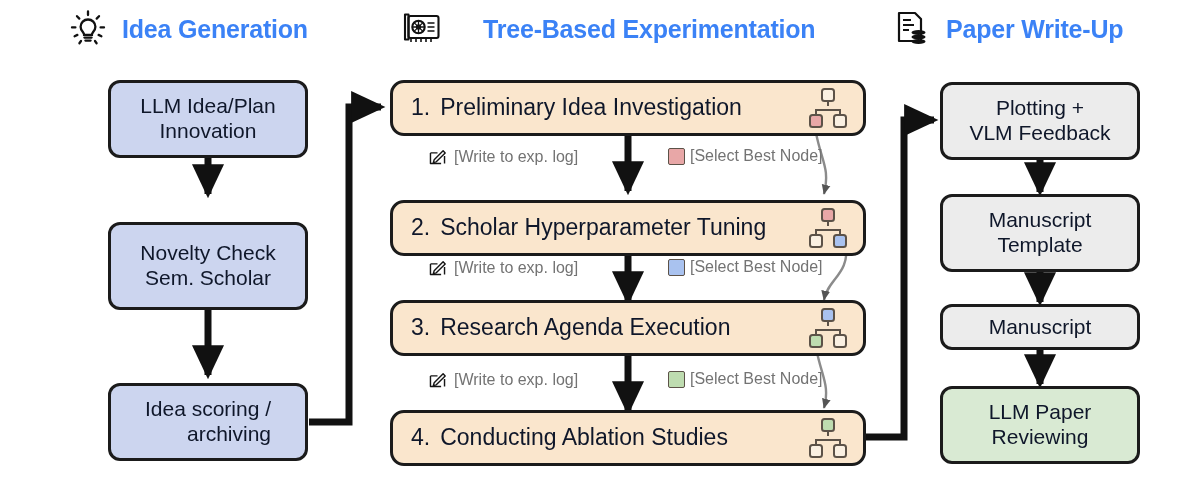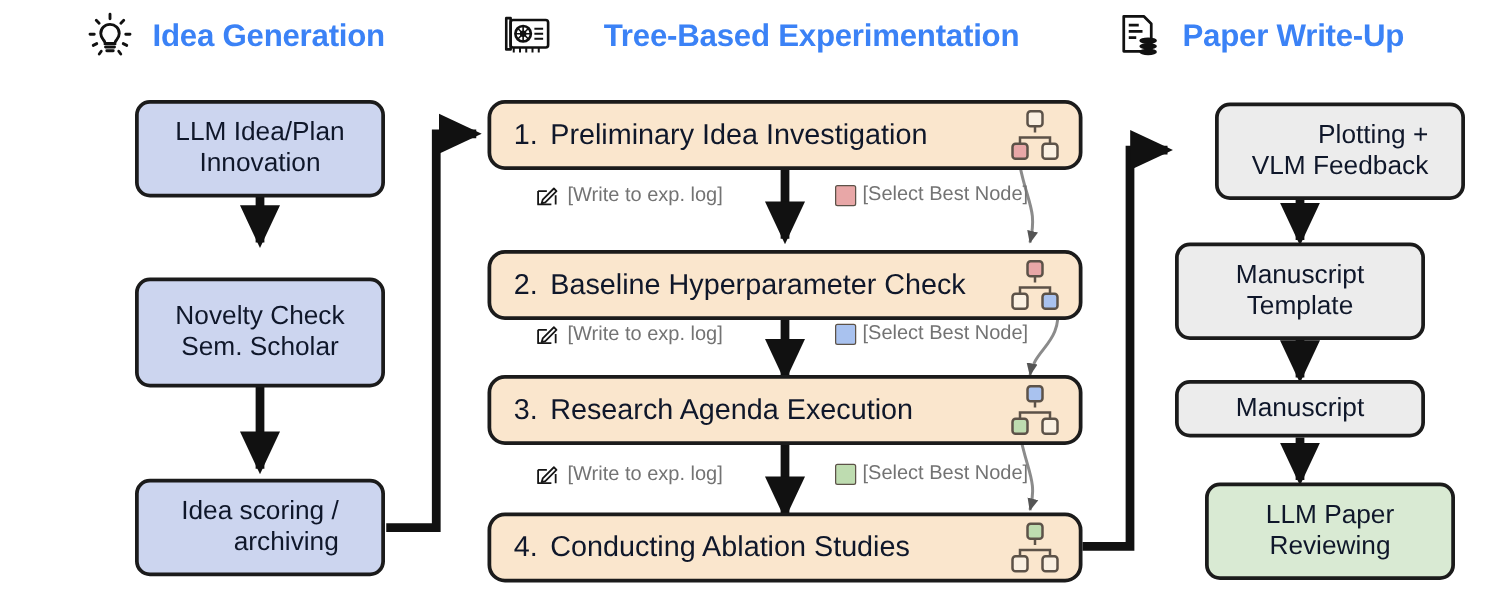--- a/index.html
+++ b/index.html
@@ -200,21 +200,21 @@
         <path d="M23 16v5M11 30v-5h24v5"></path>
         <rect x="17" y="4" width="12" height="12" rx="2.5" fill="#faf0e2"></rect>
         <rect x="5" y="30" width="12" height="12" rx="2.5" fill="#e8a7a7"></rect>
         <rect x="29" y="30" width="12" height="12" rx="2.5" fill="#faf0e2"></rect>
       </g>
     </svg>
   </div>
 
   <div class="node cream" style="left:390px; top:200px; width:476px; height:56px;">
     <span class="step-num">2.</span>
-    <span class="node-label">Baseline Hyperparameter Check</span>
+    <span class="node-label">Scholar Hyperparameter Tuning</span>
     <svg class="tree-glyph" viewBox="0 0 46 46">
       <g stroke="#5c5248" stroke-width="2" fill="none">
         <path d="M23 16v5M11 30v-5h24v5"></path>
         <rect x="17" y="4" width="12" height="12" rx="2.5" fill="#e8a7a7"></rect>
         <rect x="5" y="30" width="12" height="12" rx="2.5" fill="#faf0e2"></rect>
         <rect x="29" y="30" width="12" height="12" rx="2.5" fill="#a9c2ef"></rect>
       </g>
     </svg>
   </div>
 
@@ -282,29 +282,29 @@
         <path d="M6.5 13.4 15.9 4l2.2 2.2-9.4 9.4-3.1.9z"></path>
       </g>
     </svg>
     <span>[Write to exp. log]</span>
   </div>
   <div class="annot" style="left:668px; top:370px;">
     <span class="swatch" style="background:#bedcb0;"></span>
     <span>[Select Best Node]</span>
   </div>
 
-  <div class="node gray" style="left:972px; top:82px; width:200px; height:78px;text-align:right;">
+  <div class="node gray" style="left:940px; top:82px; width:200px; height:78px;">
     <span class="node-label">Plotting +
 VLM Feedback</span>
   </div>
   <div class="node gray" style="left:940px; top:194px; width:200px; height:78px;">
     <span class="node-label">Manuscript
 Template</span>
   </div>
   <div class="node gray" style="left:940px; top:304px; width:200px; height:46px;">
     <span class="node-label">Manuscript</span>
   </div>
-  <div class="node green" style="left:940px; top:386px; width:200px; height:78px;margin-left:24px;">
+  <div class="node green" style="left:940px; top:386px; width:200px; height:78px;">
     <span class="node-label">LLM Paper
 Reviewing</span>
   </div>
 
 </div>
 
 </body></html>

